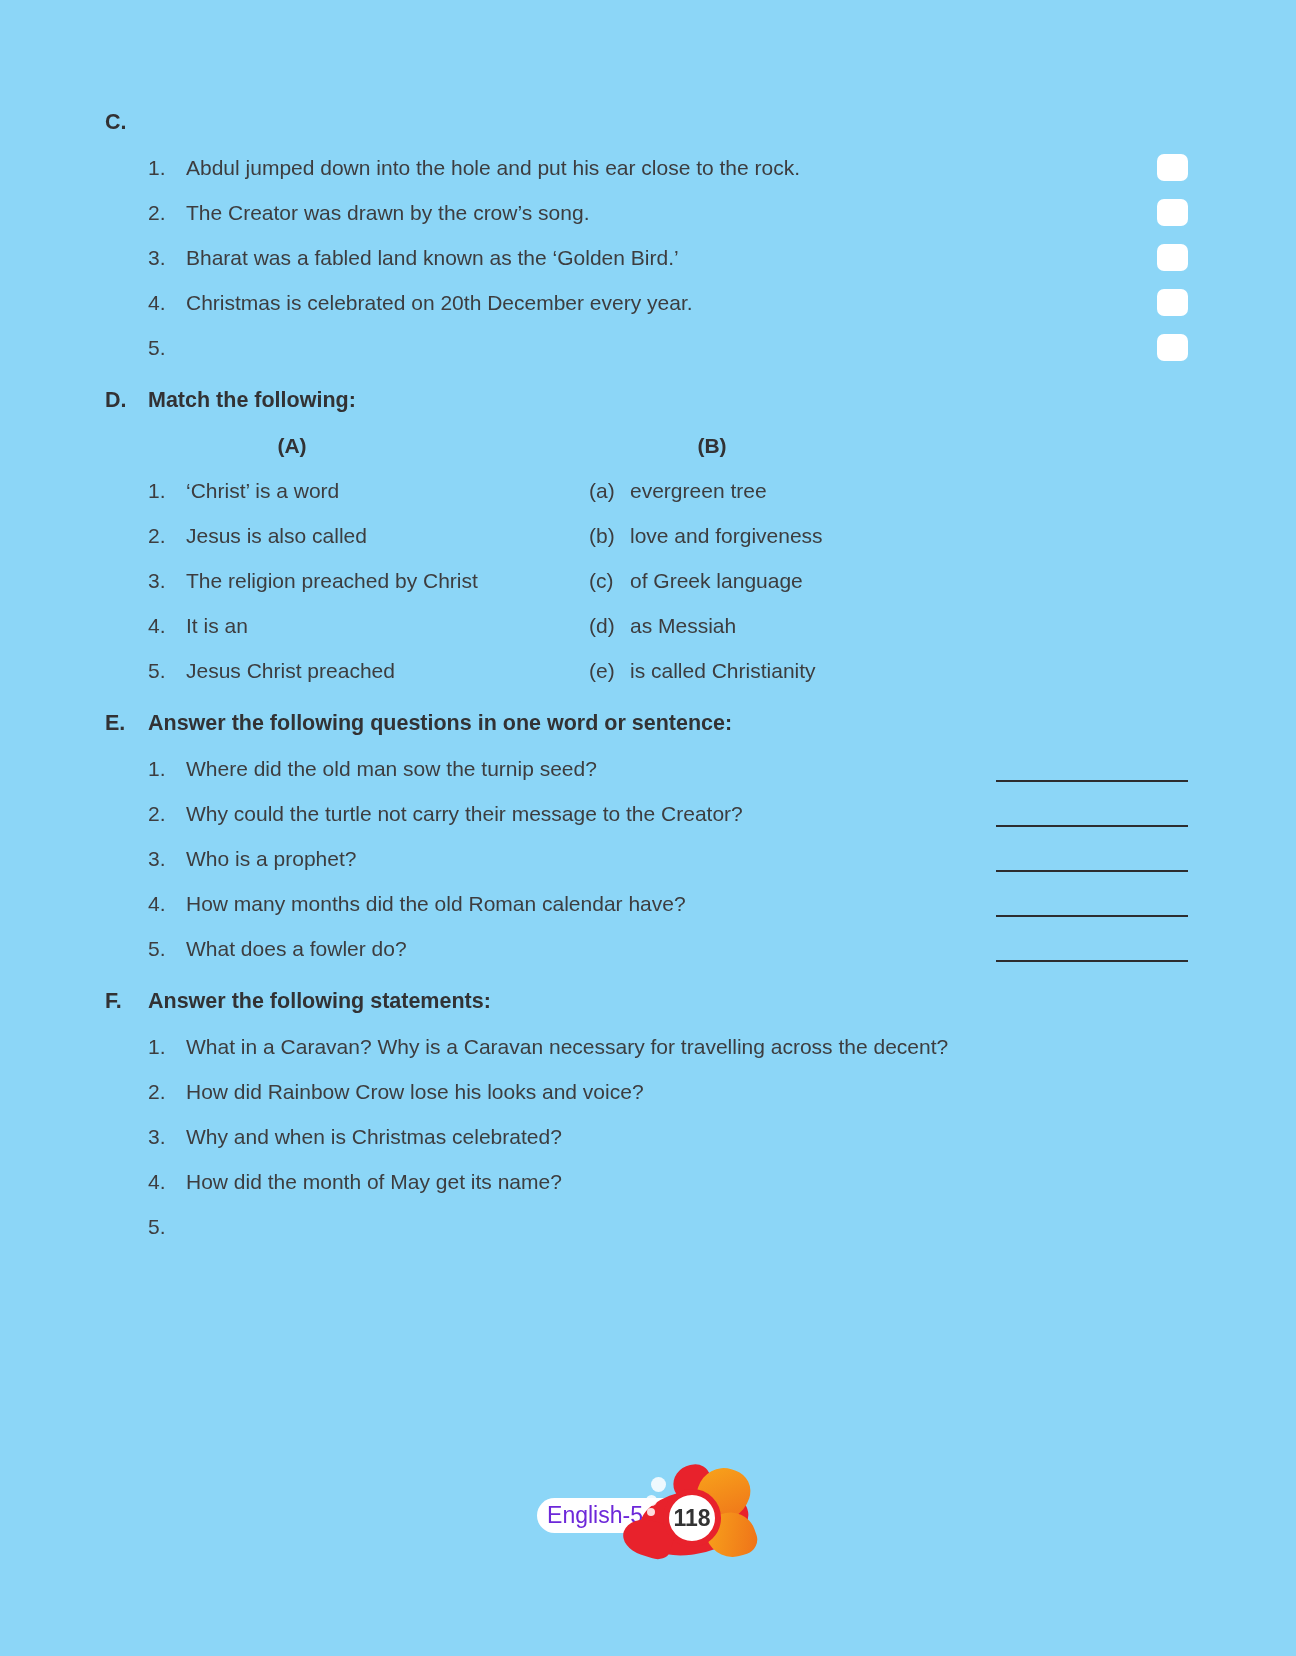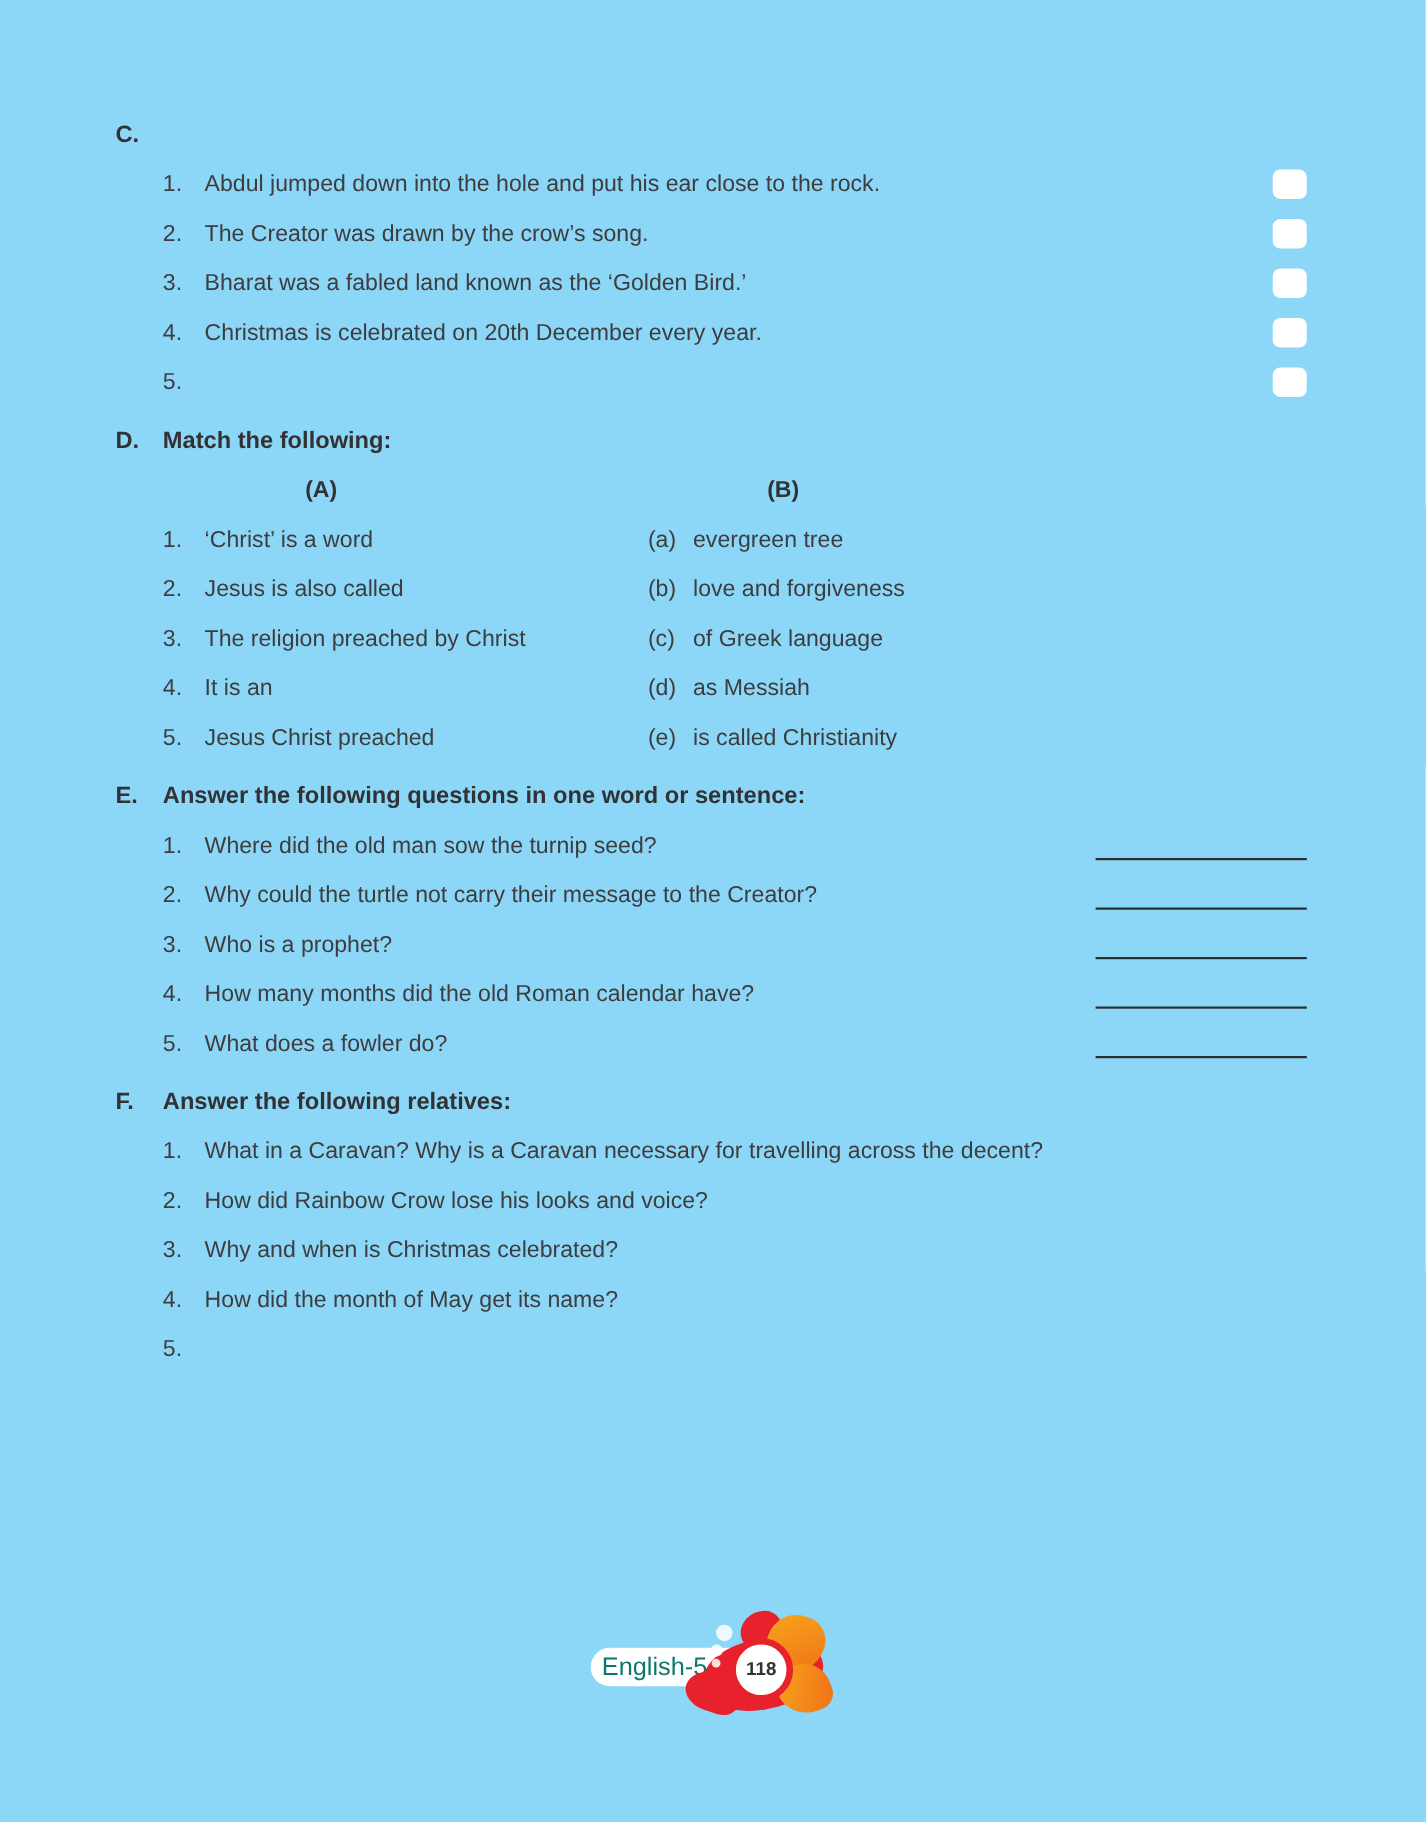--- a/index.html
+++ b/index.html
@@ -23,30 +23,30 @@
   .col-head { position:absolute; top:0; height:100%; display:flex; align-items:center; justify-content:center; width:64px; font-weight:bold; color:#323234; }
   .col-head.a { left:155px; }
   .col-head.b { left:575px; }
   .opt-letter { position:absolute; left:484px; top:0; height:100%; display:flex; align-items:center; width:40px; }
   .opt-text { position:absolute; left:525px; top:0; height:100%; display:flex; align-items:center; white-space:nowrap; }
 
   
   .logo { position:absolute; left:537px; top:1462px; width:280px; height:100px; }
   .logo .pill { position:absolute; left:0; top:36px; width:142px; height:35px; border-radius:17.5px;
     background:#ffffff; z-index:1; display:flex; align-items:center; justify-content:center;
-    box-sizing:border-box; padding-right:26px; font-size:23px; color:#0f766e; }
+    box-sizing:border-box; padding-right:26px; font-size:23px; color:#6d28d9; }
   .logo .blob { position:absolute; z-index:2; }
   .fishbody { left:102px; top:28px; width:110px; height:64px; background:#e8222c; border-radius:52% 48% 55% 45%; transform:rotate(-8deg); }
   .crest { left:136px; top:3px; width:38px; height:35px; background:#e8222c; border-radius:60% 45% 55% 50%; transform:rotate(-12deg); }
   .fin-top { left:160px; top:6px; width:52px; height:54px; background:linear-gradient(140deg,#f9a61b,#ee7019); border-radius:55% 45% 65% 40%; transform:rotate(18deg); }
   .fin-tail { left:170px; top:50px; width:48px; height:46px; background:linear-gradient(120deg,#f9a61b,#ee7019); border-radius:45% 60% 35% 65%; transform:rotate(-20deg); }
   .fin-left { left:86px; top:58px; width:50px; height:36px; background:#e8222c; border-radius:70% 30% 40% 60%; transform:rotate(18deg); }
   .badge { position:absolute; left:126px; top:27px; width:58px; height:58px; border-radius:50%; background:#ffffff;
     border:6px solid #e8222c; box-sizing:border-box; z-index:3; display:flex; align-items:center; justify-content:center;
-    font-weight:bold; font-size:17px; color:#333333; }
+    font-weight:bold; font-size:23px; color:#333333; }
   .bubble { position:absolute; border-radius:50%; background:rgba(255,255,255,.85); z-index:4; }
   .b1 { left:114px; top:15px; width:15px; height:15px; }
   .b2 { left:109px; top:33px; width:11px; height:11px; }
   .b3 { left:110px; top:46px; width:8px;  height:8px; }
 </style>
 </head>
 <body>
 
 <div class="page">
   <div class="content">
@@ -143,21 +143,21 @@
       <span class="blank"></span>
     </div>
     <div class="row">
       <span class="num">5.</span>
       <span class="itext">What does a fowler do?</span>
       <span class="blank"></span>
     </div>
 
     <div class="row heading gap">
       <span class="sec-letter">F.</span>
-      <span class="itext">Answer the following relatives:</span>
+      <span class="itext">Answer the following statements:</span>
     </div>
     <div class="row">
       <span class="num">1.</span>
       <span class="itext">What in a Caravan? Why is a Caravan necessary for travelling across the decent?</span>
     </div>
     <div class="row">
       <span class="num">2.</span>
       <span class="itext">How did Rainbow Crow lose his looks and voice?</span>
     </div>
     <div class="row">

